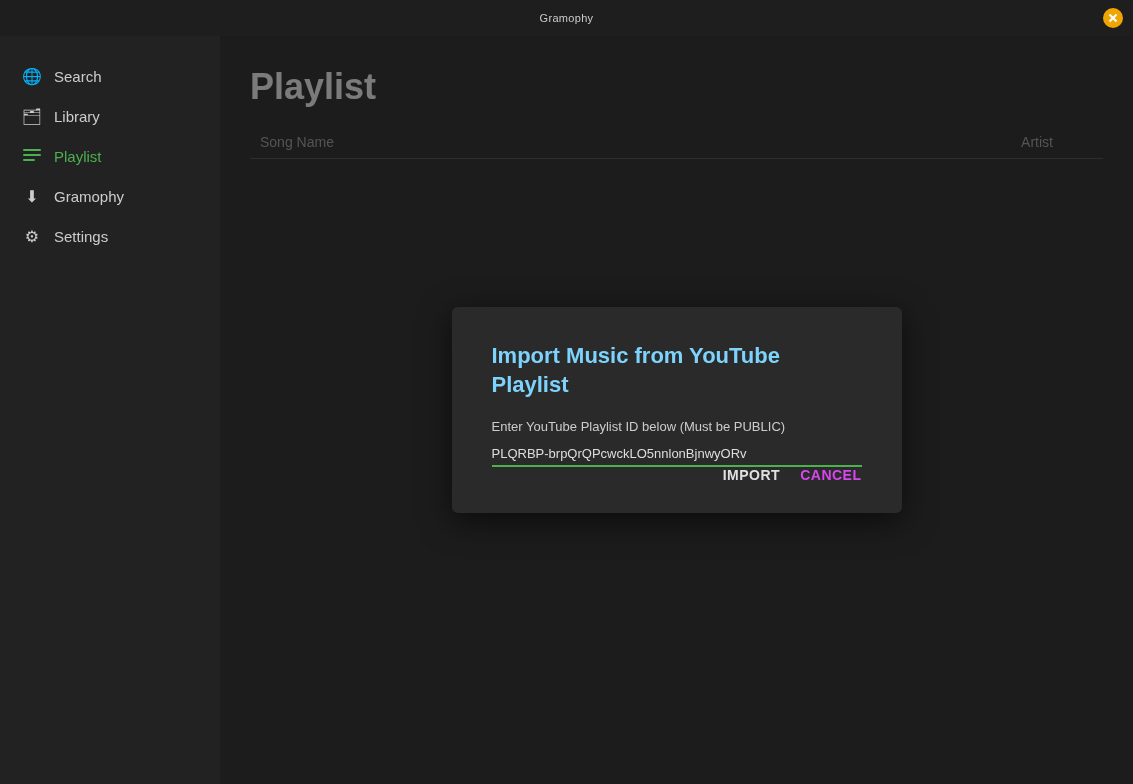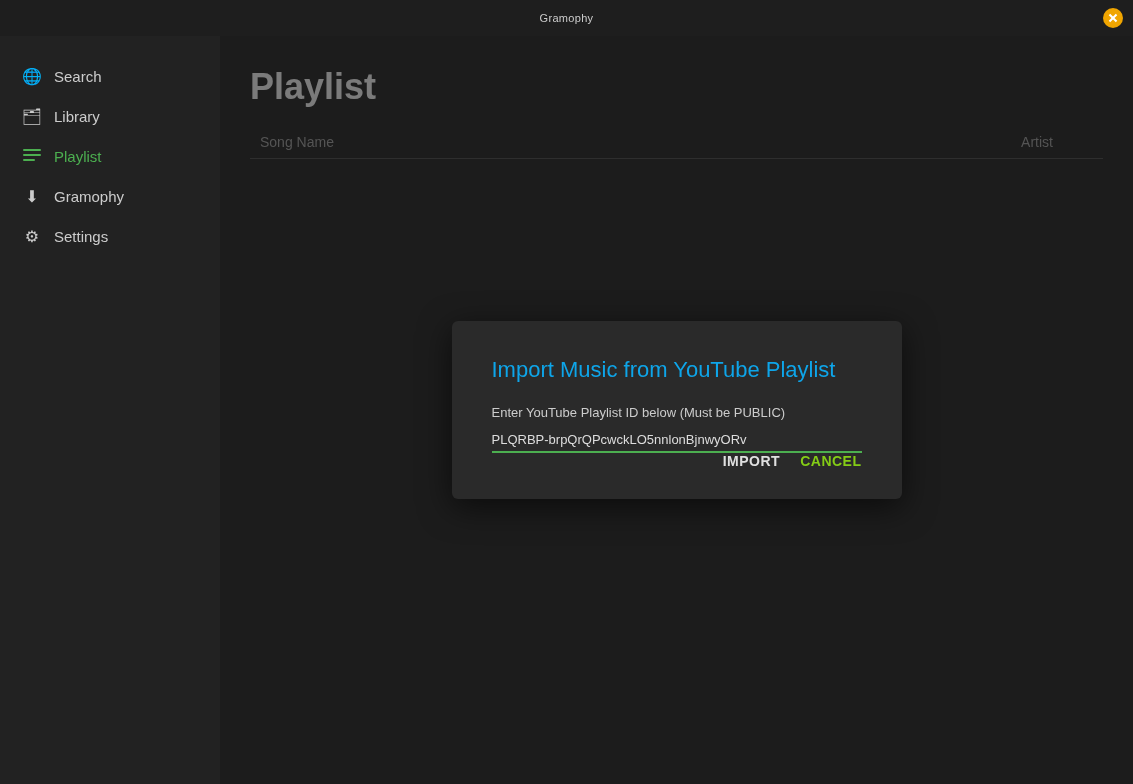--- a/index.html
+++ b/index.html
@@ -201,22 +201,22 @@
     
     .dialog {
       background: #2a2a2a;
       border-radius: 6px;
       padding: 35px 40px 30px 40px;
       width: 450px;
       box-shadow: 0 8px 32px rgba(0,0,0,0.6);
     }
     .dialog-title {
       font-size: 22px;
-      color: #0ea5e9;
-      font-weight: 400;
+      color: #7dd3fc;
+      font-weight: 700;
       margin-bottom: 20px;
       line-height: 1.3;
     }
     .dialog-label {
       font-size: 13px;
       color: #ccc;
       margin-bottom: 8px;
     }
     .dialog-input {
       width: 100%;
@@ -238,21 +238,21 @@
       border: none;
       color: #e0e0e0;
       font-size: 14px;
       font-weight: 700;
       cursor: pointer;
       letter-spacing: 0.5px;
     }
     .btn-cancel {
       background: none;
       border: none;
-      color: #84cc16;
+      color: #d946ef;
       font-size: 14px;
       font-weight: 700;
       cursor: pointer;
       letter-spacing: 0.5px;
     }
   </style>
 </head>
 <body>
 
 <div class="title-bar">

